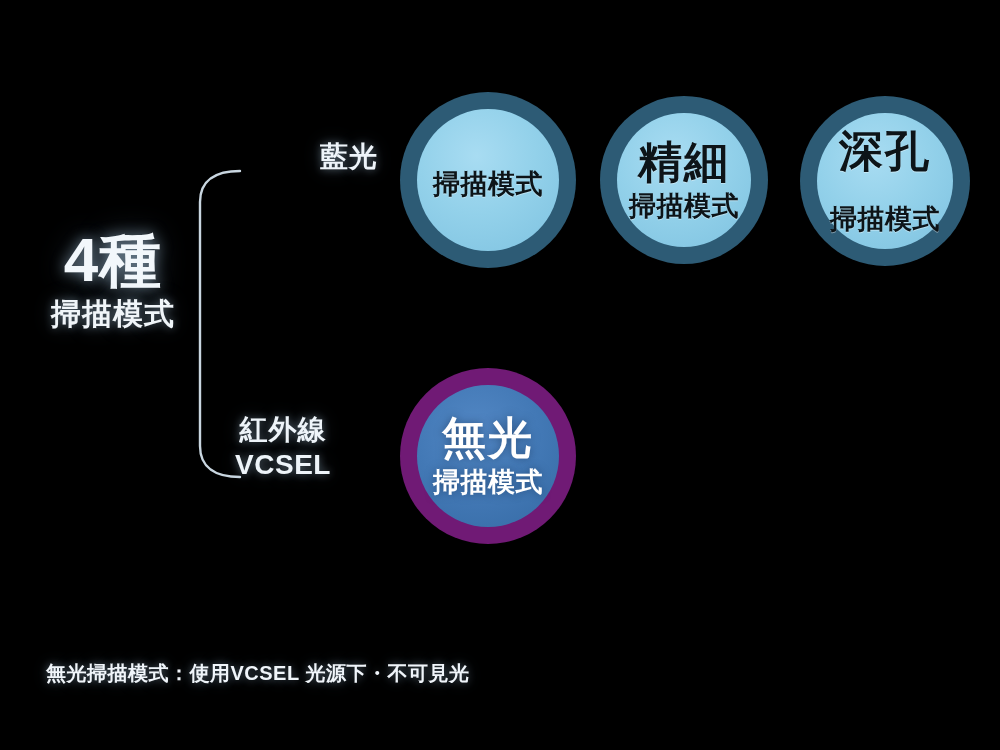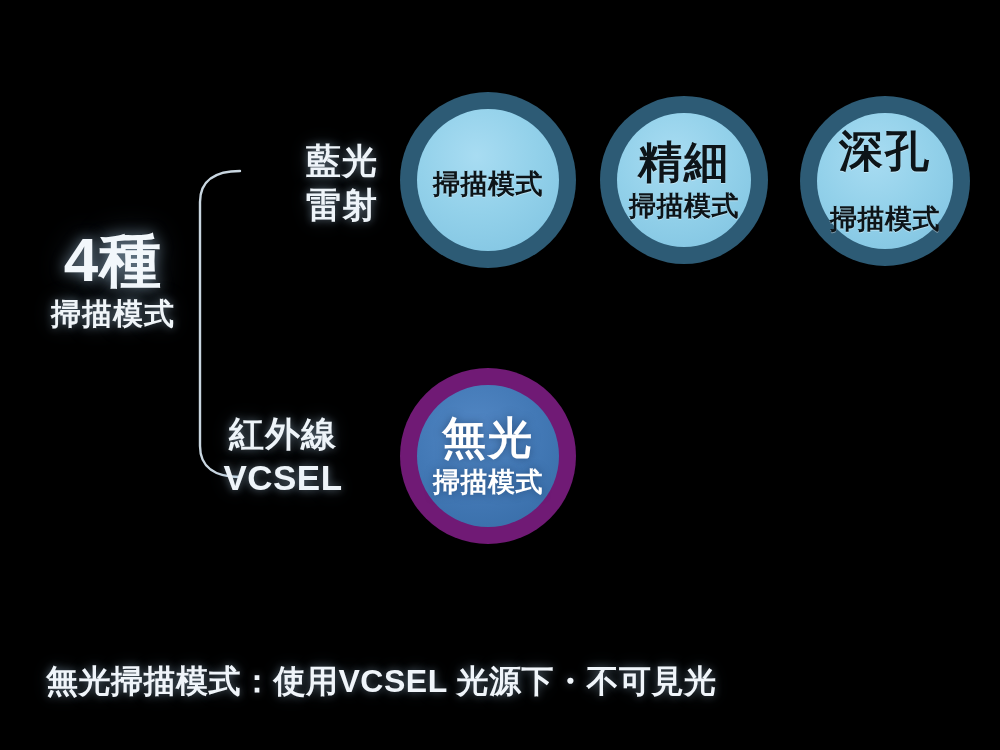--- a/index.html
+++ b/index.html
@@ -67,21 +67,21 @@
     position: absolute;
     text-align: right;
     user-select: none;
     color: #eef4f9;
     font-weight: 600;
     letter-spacing: 1px;
     text-shadow: 0 0 9px rgba(190,220,245,0.45), 0 0 20px rgba(140,190,230,0.2);
   }
   .src-label .l1, .src-label .l2 {
     display: block;
-    font-size: 35px;
+    font-size: 28px;
     line-height: 1.26;
     white-space: nowrap;
   }
   #src-laser  { left: 198px; top: 139px; width: 180px; }
   #src-vcsel  { left: 188px; top: 412px; width: 190px; text-align: center; }
   #src-vcsel .l2 { letter-spacing: 0.5px; }
 
   
   .circle {
     position: absolute;
@@ -173,21 +173,21 @@
   #circle-fast   { left: 400px; top:  92px; width: 176px; height: 176px; }
   #circle-fine   { left: 600px; top:  96px; width: 168px; height: 168px; }
   #circle-deep   { left: 800px; top:  96px; width: 170px; height: 170px; gap: 24px; }
   #circle-nolight{ left: 400px; top: 368px; width: 176px; height: 176px; }
 
   
   .footnote {
     position: absolute;
     left: 46px;
     top: 660px;
-    font-size: 32px;
+    font-size: 20px;
     font-weight: 600;
     letter-spacing: 0.5px;
     color: #f0f5fa;
     white-space: nowrap;
     user-select: none;
     text-shadow: 0 0 8px rgba(190,220,245,0.4), 0 0 18px rgba(140,190,230,0.18);
   }
 </style>
 </head>
 <body>
@@ -200,21 +200,20 @@
   </div>
 
   <div class="bracket">
     <svg viewBox="0 0 46 312" preserveAspectRatio="none" aria-hidden="true">
       <path d="M 44 3 C 20 3 4 12 4 34 L 4 278 C 4 300 20 309 44 309" fill="none" stroke="#c9d6e0" stroke-width="2.4" stroke-linecap="round"></path>
     </svg>
   </div>
 
   <div class="src-label" id="src-laser">
     <span class="l1">藍光</span>
-    <span class="l2">雷射</span>
   </div>
 
   <div class="src-label" id="src-vcsel">
     <span class="l1">紅外線</span>
     <span class="l2">VCSEL</span>
   </div>
 
   <div class="circle light" id="circle-fast">
     <div class="inner"></div>
     <div class="subtitle">掃描模式</div>

